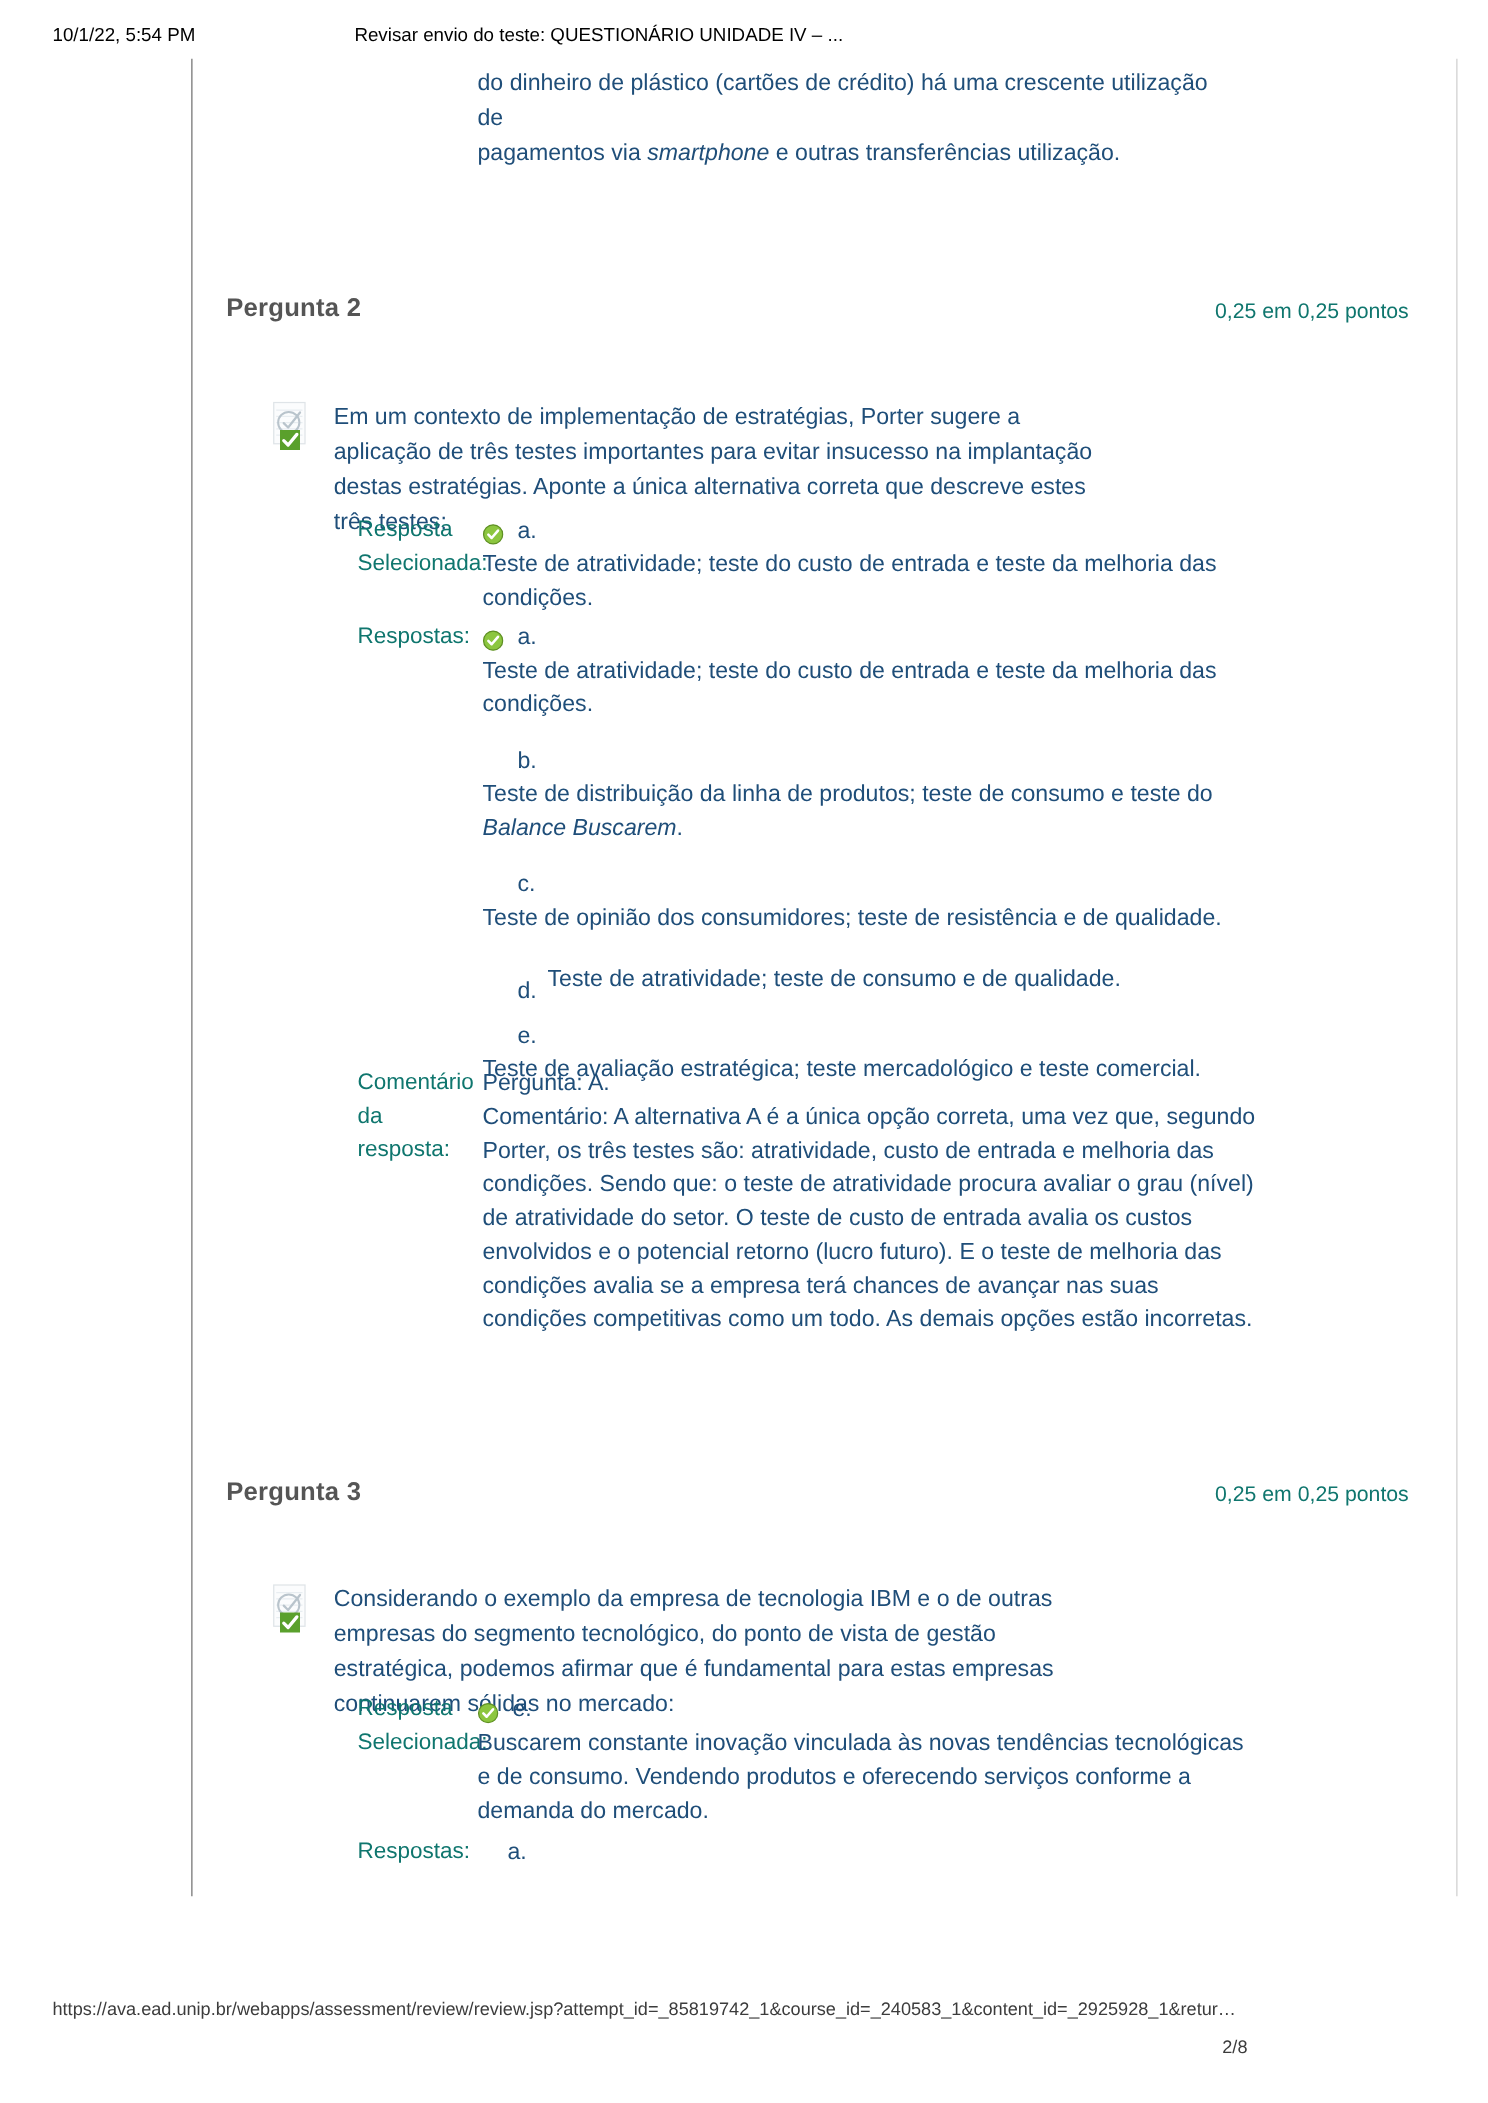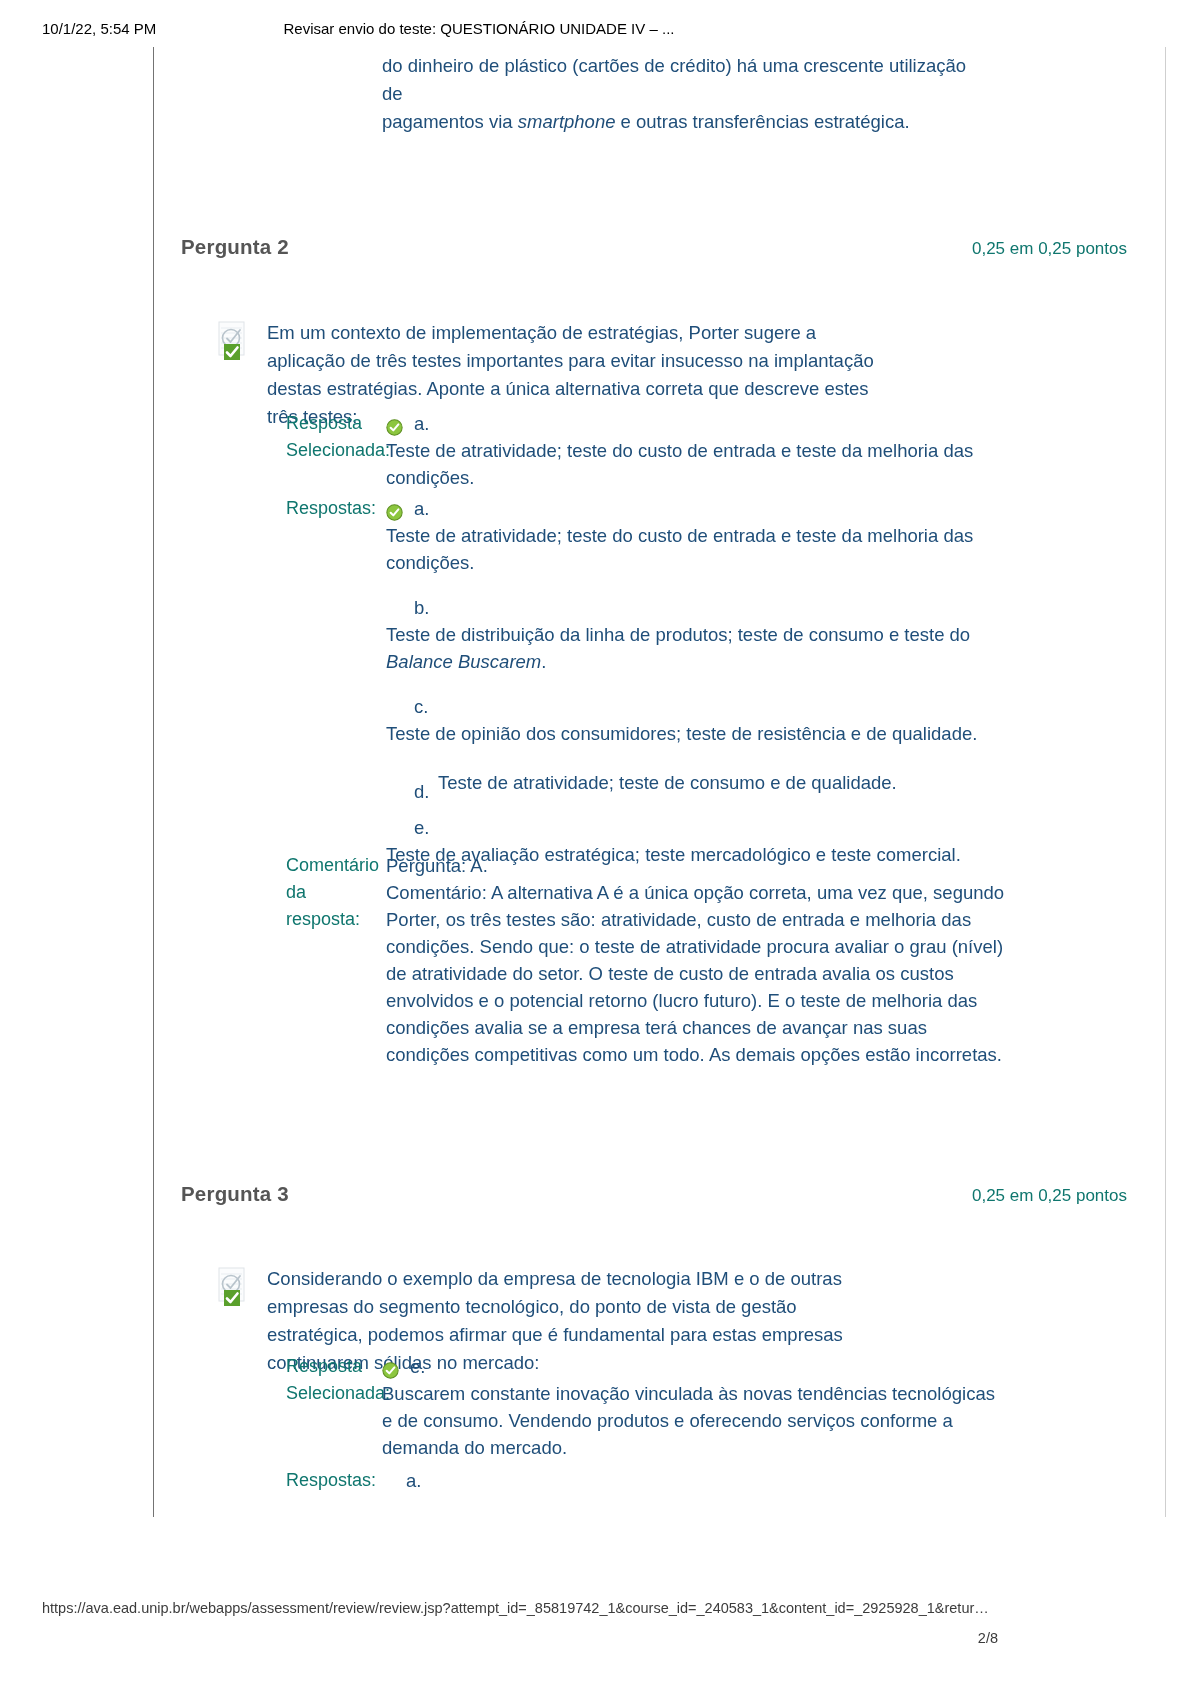--- a/index.html
+++ b/index.html
@@ -240,21 +240,21 @@
   <span class="ph-date">10/1/22, 5:54 PM</span>
   <span class="ph-title">Revisar envio do teste: QUESTIONÁRIO UNIDADE IV – ...</span>
 </div>
 
 <div class="page-frame">
   <div class="content">
 
     <div class="qtext intro-para">
       <span>do dinheiro de plástico (cartões de crédito) há uma crescente utilização de</span>
       <br>
-      <span>pagamentos via </span><em class="ital">smartphone</em><span> e outras transferências estratégica.</span>
+      <span>pagamentos via </span><em class="ital">smartphone</em><span> e outras transferências utilização.</span>
     </div>
 
     <div class="q-header" style="top:188px;">
       <span class="q-title">Pergunta 2</span>
       <span class="q-points">0,25 em 0,25 pontos</span>
     </div>
 
     <div class="stem" style="top:272px;">
       <span class="stem-icon">
         <svg width="34" height="40" viewBox="0 0 34 40" xmlns="http://www.w3.org/2000/svg">

